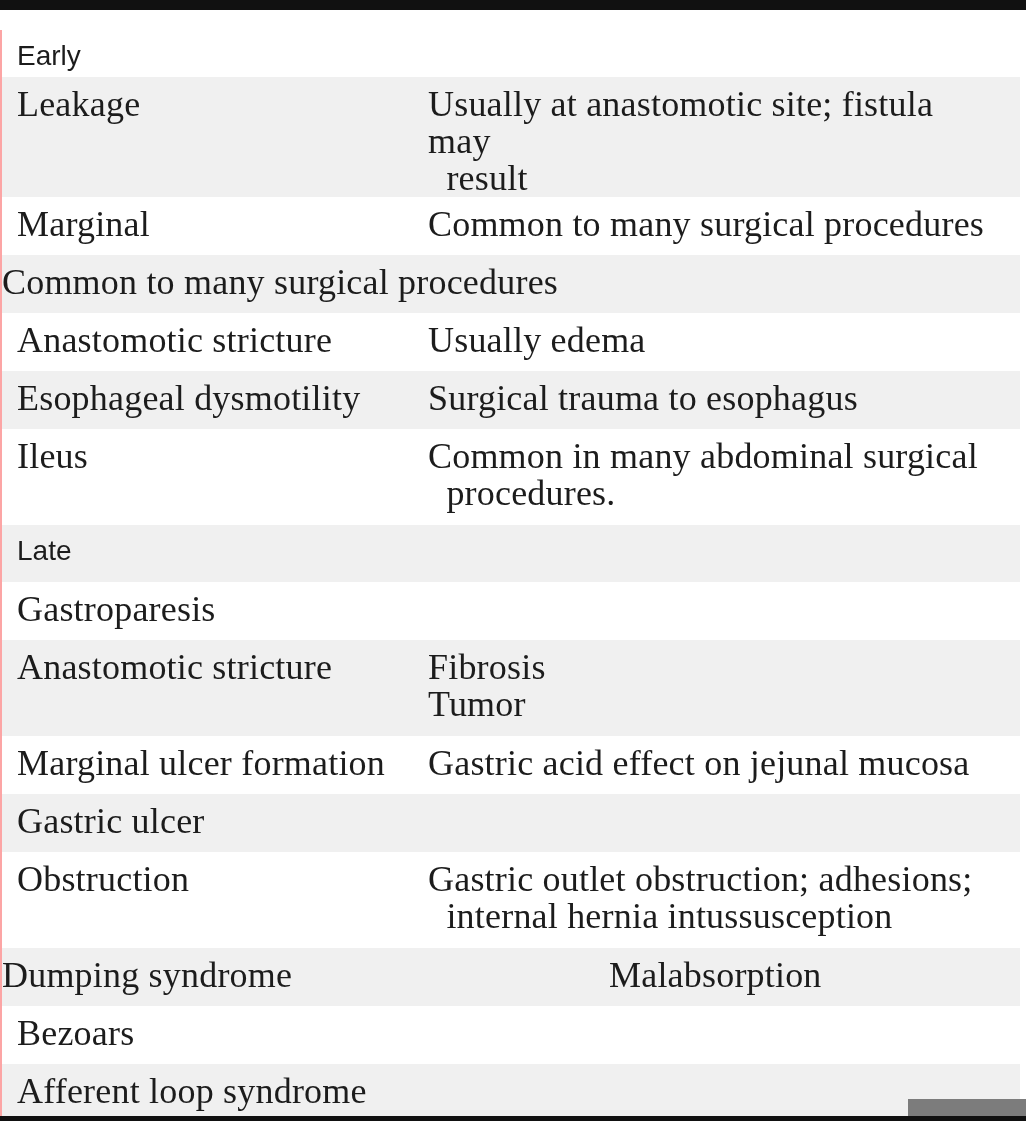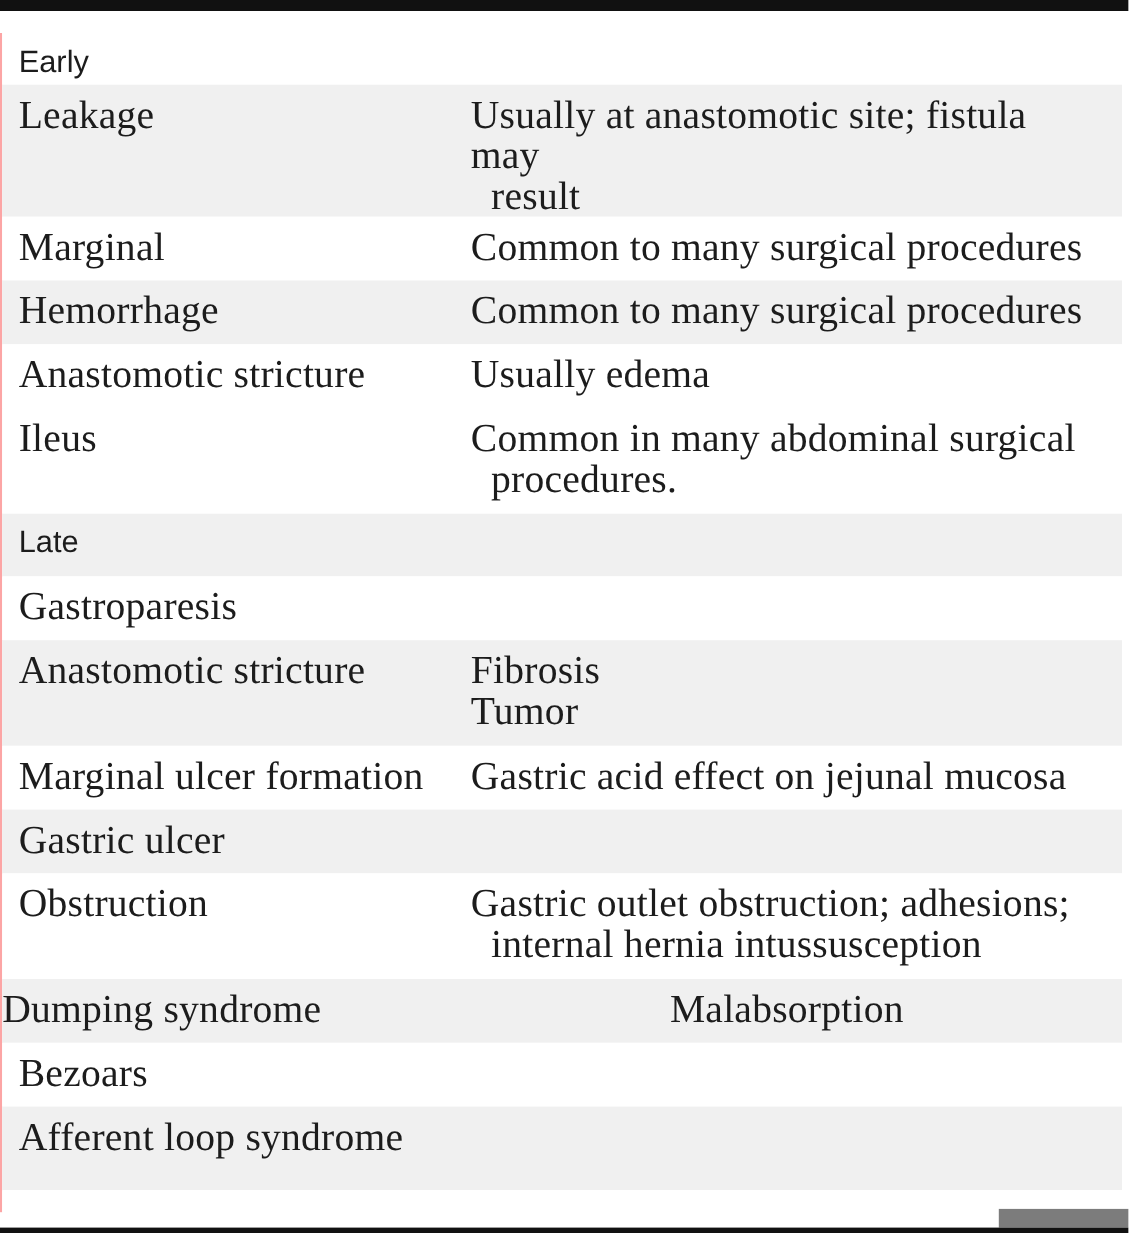--- a/index.html
+++ b/index.html
@@ -66,29 +66,32 @@
     <div class="cell right">Usually at anastomotic site; fistula may
   result</div>
   </div>
 
   <div class="row mh58">
     <div class="cell left">Marginal</div>
     <div class="cell right">Common to many surgical procedures</div>
   </div>
 
   <div class="row shade mh58">
-    <div class="cell left">Hemorrhage</div>
     <div class="cell right">Common to many surgical procedures</div>
   </div>
 
   <div class="row mh58">
     <div class="cell left">Anastomotic stricture</div>
     <div class="cell right">Usually edema</div>
   </div>
 
+  <div class="row shade mh58">
+    <div class="cell left">Esophageal dysmotility</div>
+    <div class="cell right">Surgical trauma to esophagus</div>
+  </div>
 
   <div class="row mh96">
     <div class="cell left">Ileus</div>
     <div class="cell right">Common in many abdominal surgical
   procedures.</div>
   </div>
 
   <div class="row section shade mh57">
     <div class="cell left">Late</div>
   </div>

